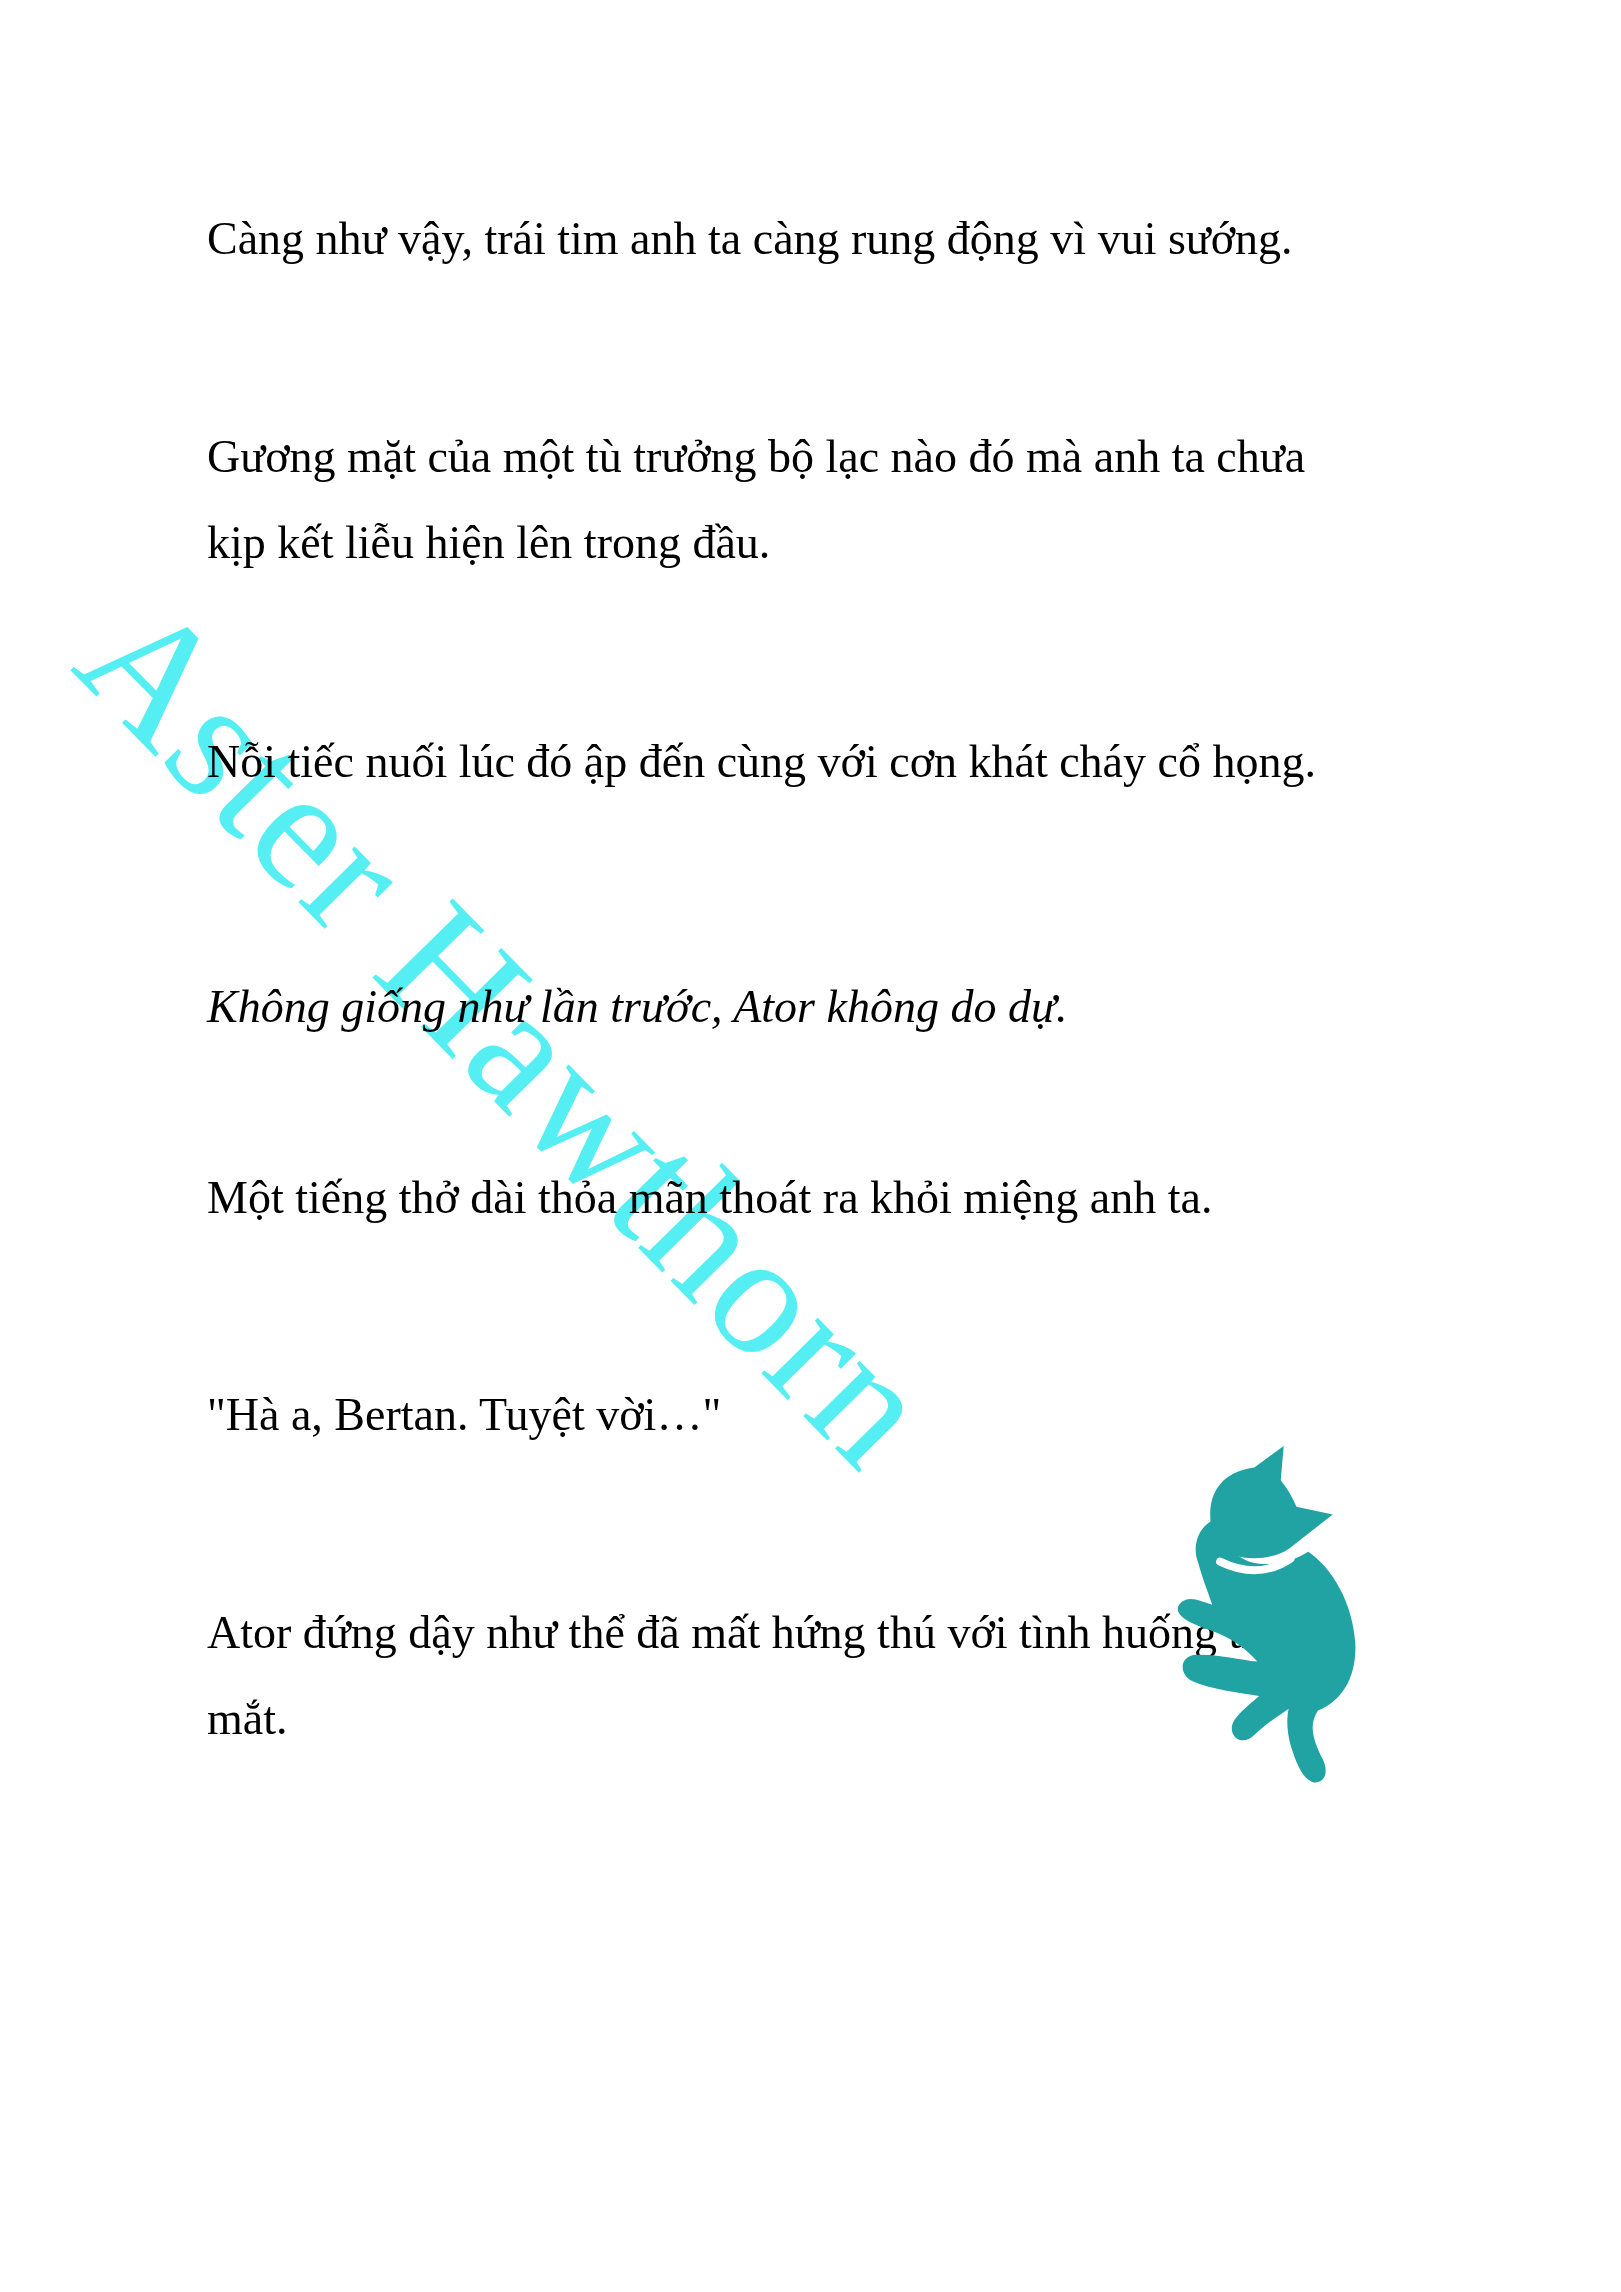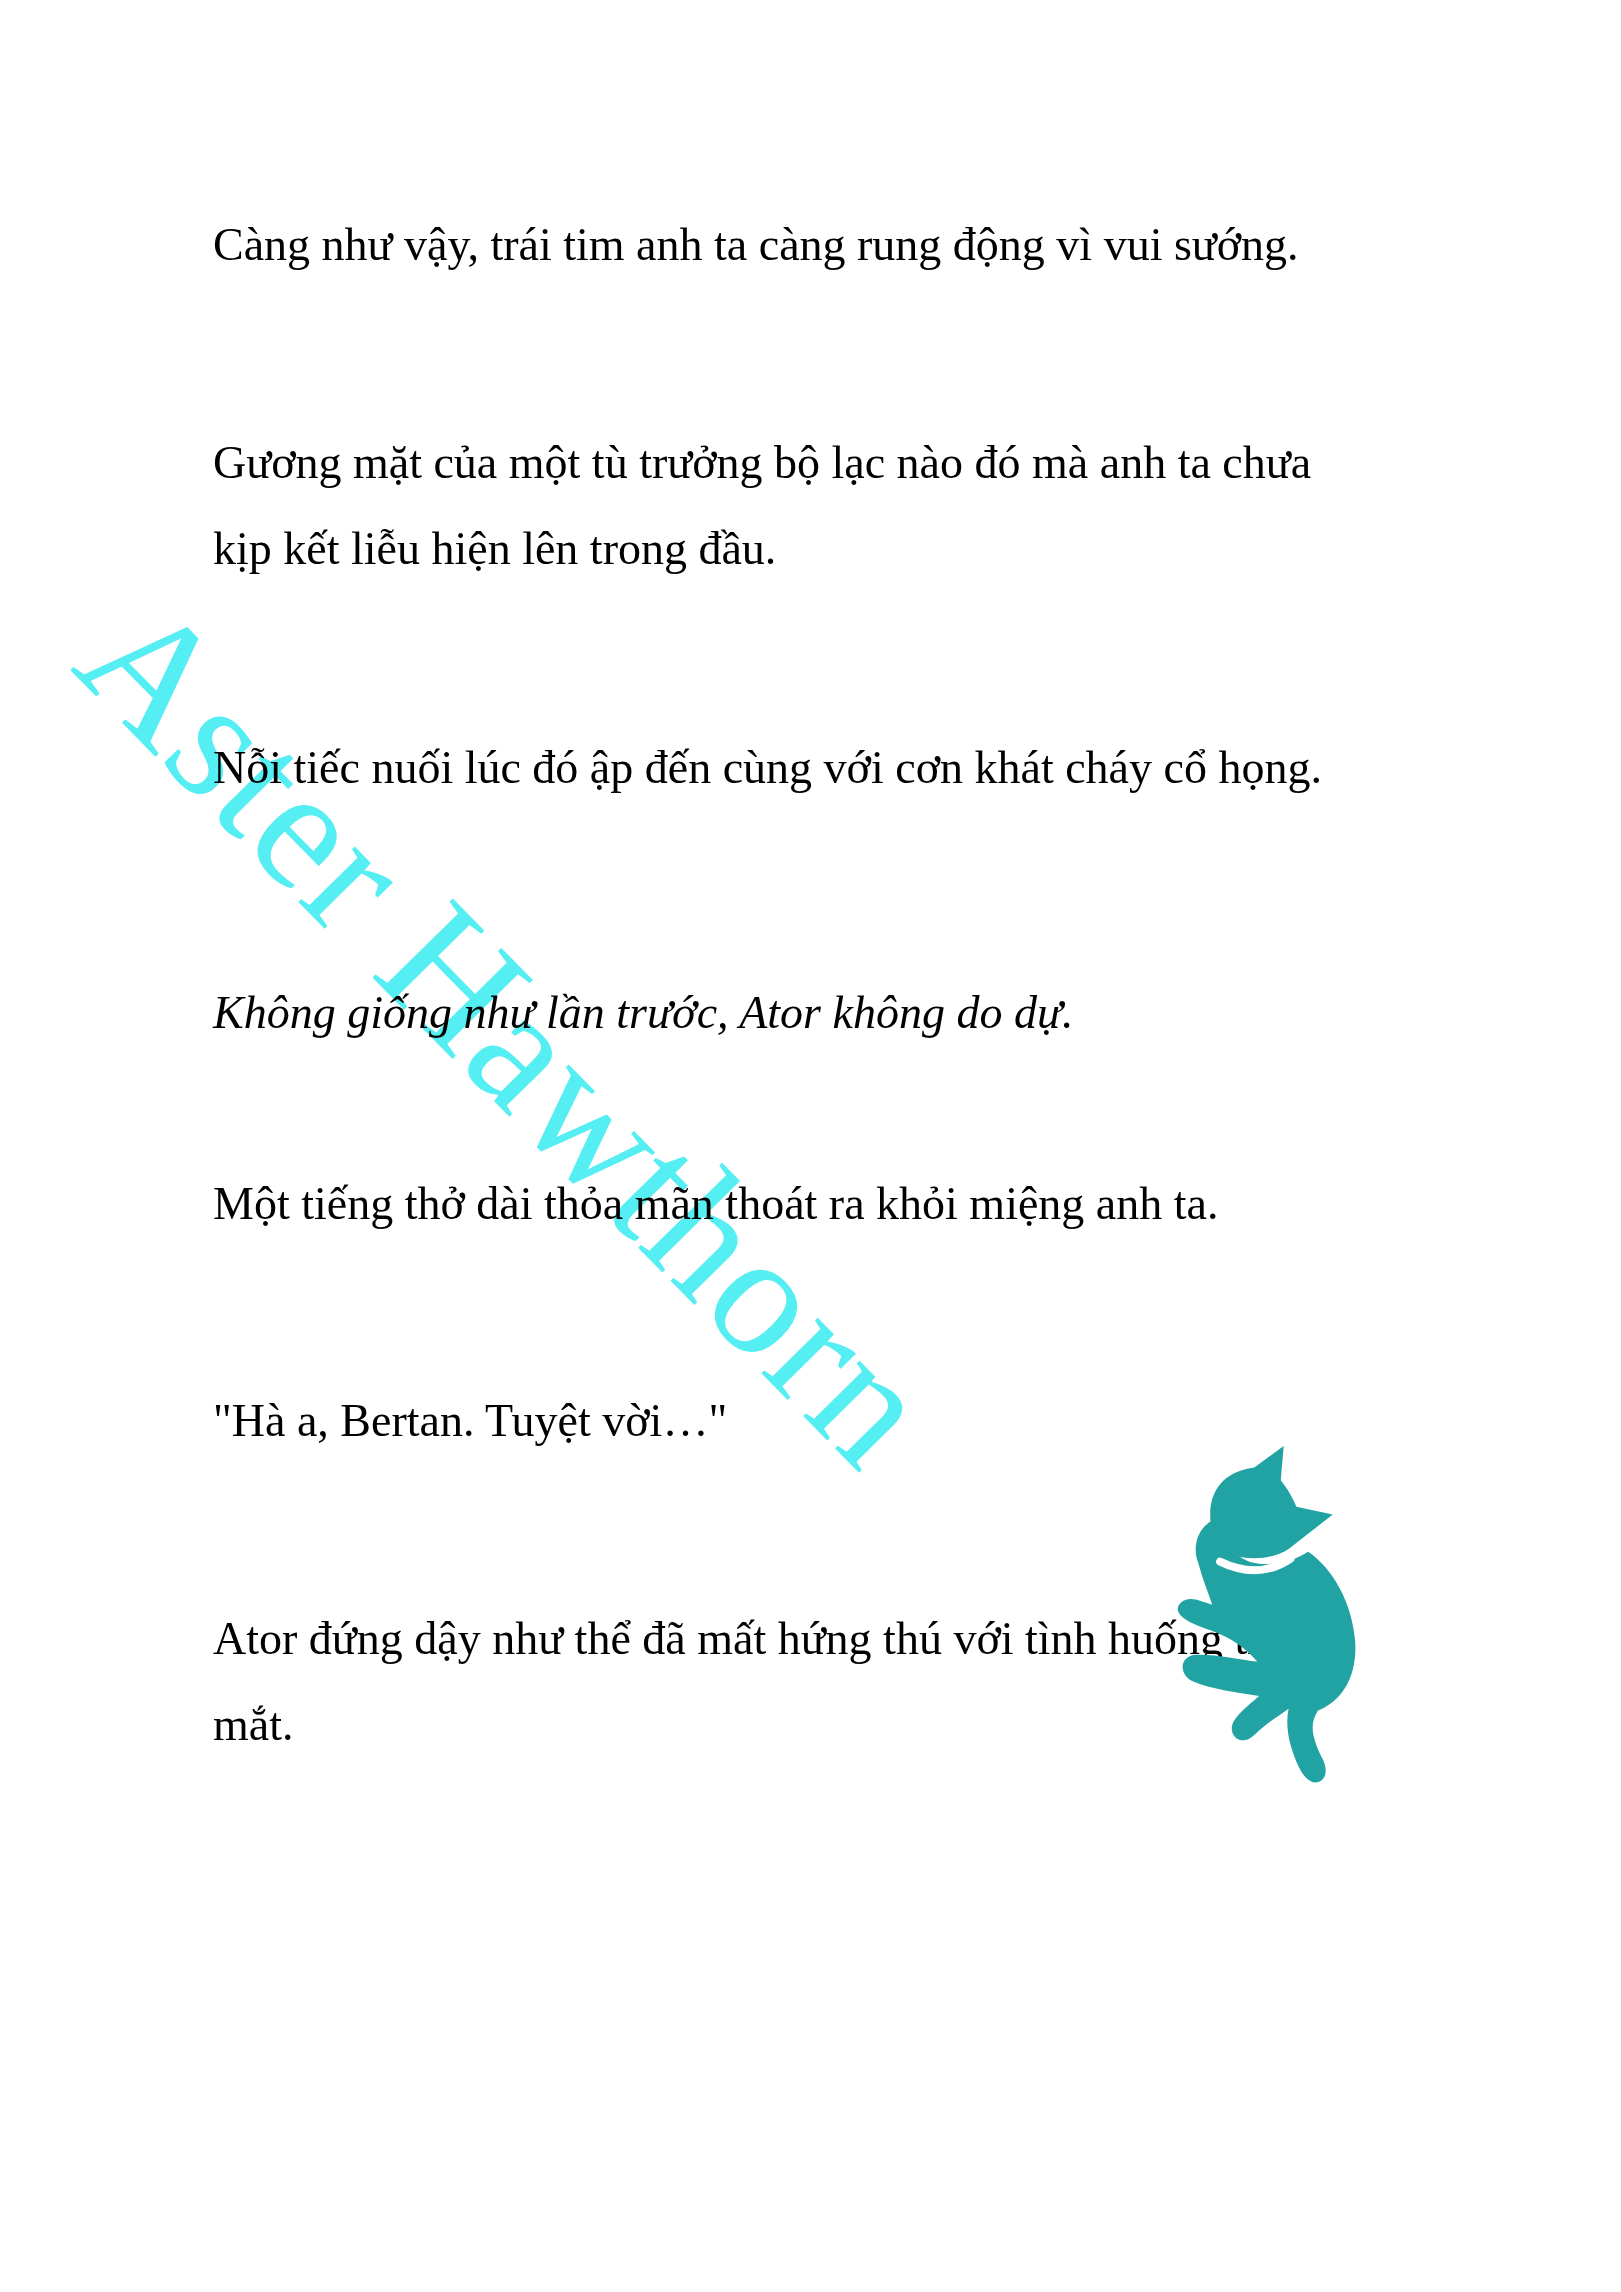--- a/index.html
+++ b/index.html
@@ -17,21 +17,21 @@
       position: absolute;
       left: 0; top: 0;
       width: 1621px;
       height: 2293px;
       background: #ffffff;
     }
     .para {
       position: absolute;
       left: 197px;
       width: 1274px;
-      margin: 16px;
+      margin: 10px;
       font-family: "Liberation Serif", "DejaVu Serif", serif;
       font-size: 46px;
       line-height: 86px;
       color: #000000;
       white-space: nowrap;
       z-index: 2;
     }
     .watermark {
       position: absolute;
       left: 172px;

